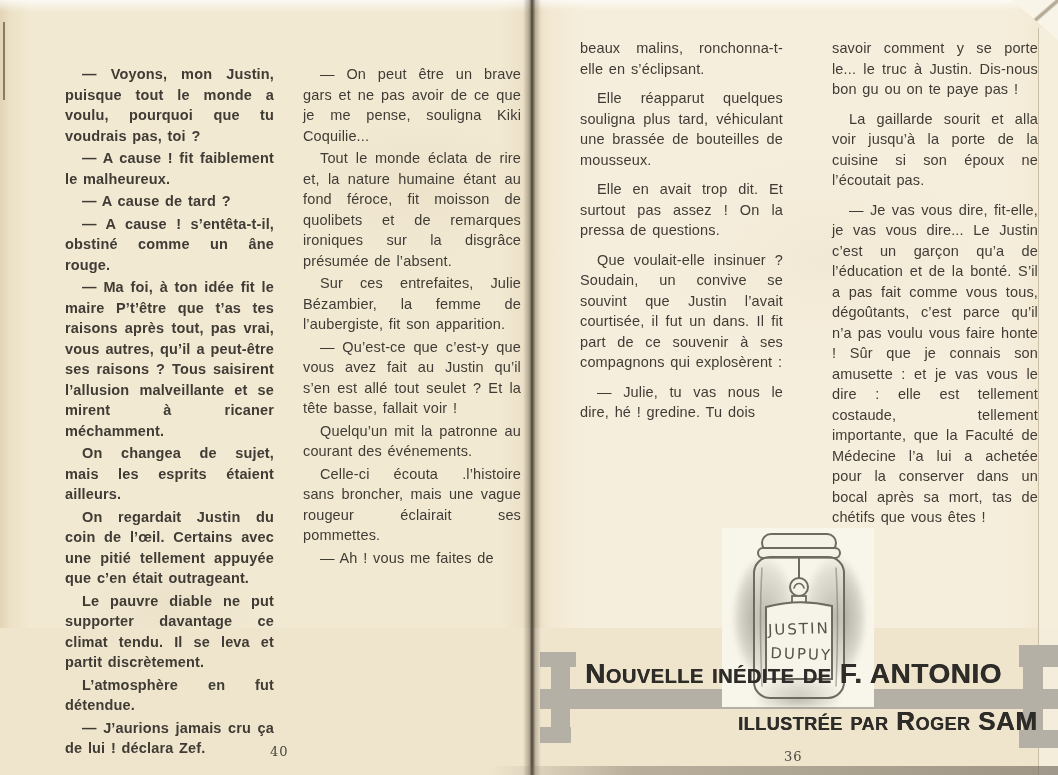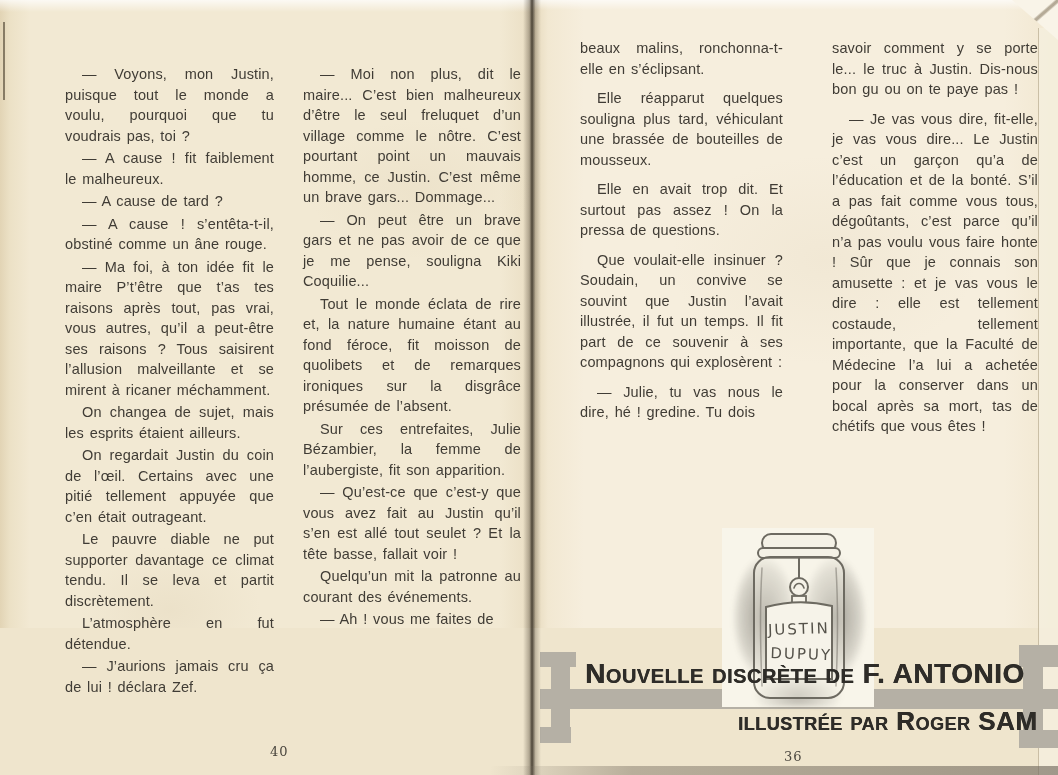--- a/index.html
+++ b/index.html
@@ -46,21 +46,21 @@
     background:linear-gradient(to bottom right,rgba(0,0,0,0) 0 46%,rgba(125,110,85,.55) 49% 52%,rgba(0,0,0,0) 55%),#f9f4e8;
   }
   
   .col{
     position:absolute;text-align:justify;color:#403c35;
     font-size:14.5px;line-height:20.5px;letter-spacing:.15px;word-spacing:1.5px;
   }
   .col p{margin:0 0 2px 0;text-indent:17px;}
   .page.right .col p{margin:0 0 9px 0;}
   .col.cont p:first-child{text-indent:0;}
-  #colL1{left:65px;top:64px;width:209px;height:665px;}
+  #colL1{left:65px;top:64px;width:209px;height:665px;font-weight:bold;}
   #colL2{left:303px;top:64px;width:218px;height:665px;}
   #colR1{left:46px;top:38px;width:203px;height:512px;}
   #colR2{left:278px;top:38px;width:206px;height:512px;margin-left:20px;}
   .pageno{position:absolute;font-family:"DejaVu Serif",serif;font-size:13px;color:#4a463e;letter-spacing:1px;}
   #pnL{left:270px;top:744px;}
   #pnR{left:250px;top:749px;}
   
   .bar{position:absolute;background:#b5b0a5;z-index:1;}
   #bandMain{left:6px;top:689px;width:518px;height:20px;}
   #lNubTop{left:6px;top:652px;width:36px;height:15px;}
@@ -103,43 +103,44 @@
         <p>— A cause de tard ?</p>
         <p>— A cause ! s’entêta-t-il, obstiné comme un âne rouge.</p>
         <p>— Ma foi, à ton idée fit le maire P’t’être que t’as tes raisons après tout, pas vrai, vous autres, qu’il a peut-être ses raisons ? Tous saisirent l’allusion malveillante et se mirent à ricaner méchamment.</p>
         <p>On changea de sujet, mais les esprits étaient ailleurs.</p>
         <p>On regardait Justin du coin de l’œil. Certains avec une pitié tellement appuyée que c’en était outrageant.</p>
         <p>Le pauvre diable ne put supporter davantage ce climat tendu. Il se leva et partit discrètement.</p>
         <p>L’atmosphère en fut détendue.</p>
         <p>— J’aurions jamais cru ça de lui ! déclara Zef.</p>
       </div>
     <div class="col" id="colL2">
-        <p>— Moi non plus, dit le maire... C’est bien malheureux d’être le seul freluquet d’un village comme le nôtre. C’est pourtant point un mauvais homme, ce Justin. C’est même un brave gars... Dommage...</p>
         <p>— On peut être un brave gars et ne pas avoir de ce que je me pense, souligna Kiki Coquilie...</p>
         <p>Tout le monde éclata de rire et, la nature humaine étant au fond féroce, fit moisson de quolibets et de remarques ironiques sur la disgrâce présumée de l’absent.</p>
         <p>Sur ces entrefaites, Julie Bézambier, la femme de l’aubergiste, fit son apparition.</p>
         <p>— Qu’est-ce que c’est-y que vous avez fait au Justin qu’il s’en est allé tout seulet ? Et la tête basse, fallait voir !</p>
         <p>Quelqu’un mit la patronne au courant des événements.</p>
+        <p>Celle-ci écouta .l’histoire sans broncher, mais une vague rougeur éclairait ses pommettes.</p>
         <p>— Ah ! vous me faites de</p>
       </div>
     <div class="pageno" id="pnL">40</div>
   </div>
 
   <div class="page right">
     <div class="right-edge"></div>
 
     <div class="col cont" id="colR1">
         <p>beaux malins, ronchonna-t-elle en s’éclipsant.</p>
         <p>Elle réapparut quelques souligna plus tard, véhiculant une brassée de bouteilles de mousseux.</p>
         <p>Elle en avait trop dit. Et surtout pas assez ! On la pressa de questions.</p>
-        <p>Que voulait-elle insinuer ? Soudain, un convive se souvint que Justin l’avait illustrée, il fut un temps. Il fit part de ce souvenir à ses compagnons qui explosèrent :</p>
+        <p>Que voulait-elle insinuer ? Soudain, un convive se souvint que Justin l’avait courtisée, il fut un dans. Il fit part de ce souvenir à ses compagnons qui explosèrent :</p>
         <p>— Julie, tu vas nous le dire, hé ! gredine. Tu dois</p>
       </div>
     <div class="col cont" id="colR2">
         <p>savoir comment y se porte le... le truc à Justin. Dis-nous bon gu ou on te paye pas !</p>
+        <p>La gaillarde sourit et alla voir jusqu’à la porte de la cuisine si son époux ne l’écoutait pas.</p>
         <p>— Je vas vous dire, fit-elle, je vas vous dire... Le Justin c’est un garçon qu’a de l’éducation et de la bonté. S’il a pas fait comme vous tous, dégoûtants, c’est parce qu’il n’a pas voulu vous faire honte ! Sûr que je connais son amusette : et je vas vous le dire : elle est tellement costaude, tellement importante, que la Faculté de Médecine l’a lui a achetée pour la conserver dans un bocal après sa mort, tas de chétifs que vous êtes !</p>
       </div>
 
     <div class="bar" id="bandMain"></div>
     <div class="bar" id="lNubTop"></div>
     <div class="bar" id="lStem"></div>
     <div class="bar" id="lNubBot"></div>
     <div class="bar" id="rNubTop"></div>
     <div class="bar" id="rStem"></div>
     <div class="bar" id="rNubBot"></div>
@@ -161,21 +162,21 @@
           <path d="M72 60 c2 -6 8 -6 10 0" stroke-width="1.6"></path>
           <rect x="70" y="68" width="14" height="28" fill="#f5f2e8" stroke-width="1.8"></rect>
 
           <path d="M44 79 q33 -9 66 -1 l0 73 -66 0 z" fill="#f6f3e9"></path>
         </g>
         <text x="77" y="106" text-anchor="middle" font-family="DejaVu Sans, sans-serif" font-size="15" letter-spacing="2" fill="#55524a" transform="rotate(-2 77 106)">JUSTIN</text>
         <text x="79" y="131" text-anchor="middle" font-family="DejaVu Sans, sans-serif" font-size="15" letter-spacing="2" fill="#55524a" transform="rotate(2 79 131)">DUPUY</text>
       </svg>
     </div>
 
-    <div class="banner-line" id="banner1">Nouvelle discrète de F. ANTONIO</div>
+    <div class="banner-line" id="banner1">Nouvelle inédite de F. ANTONIO</div>
     <div class="banner-line" id="banner2">illustrée par Roger SAM</div>
 
     <div class="pageno" id="pnR">36</div>
     <div class="corner-fold"></div>
   </div>
 
   <div class="gutter"></div>
   <div class="bottom-shadow"></div>
 </div>
 

